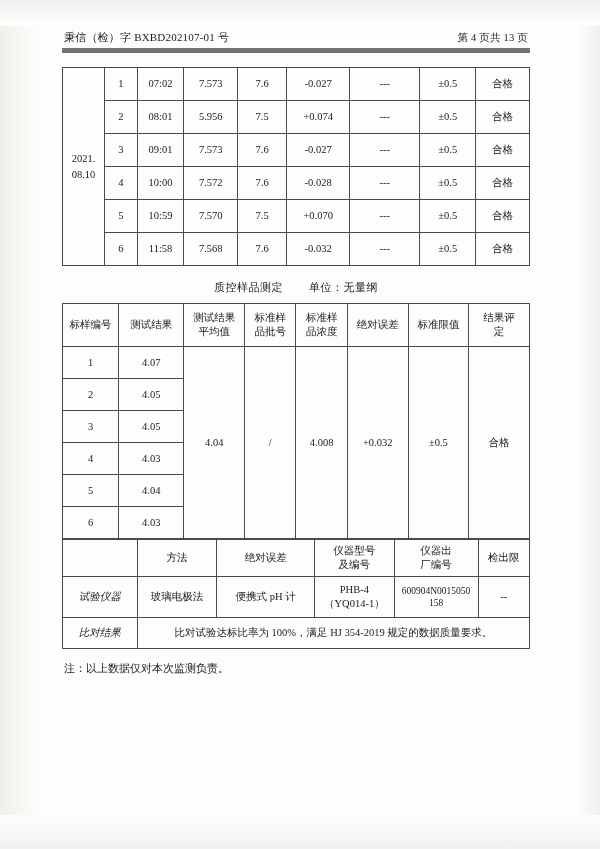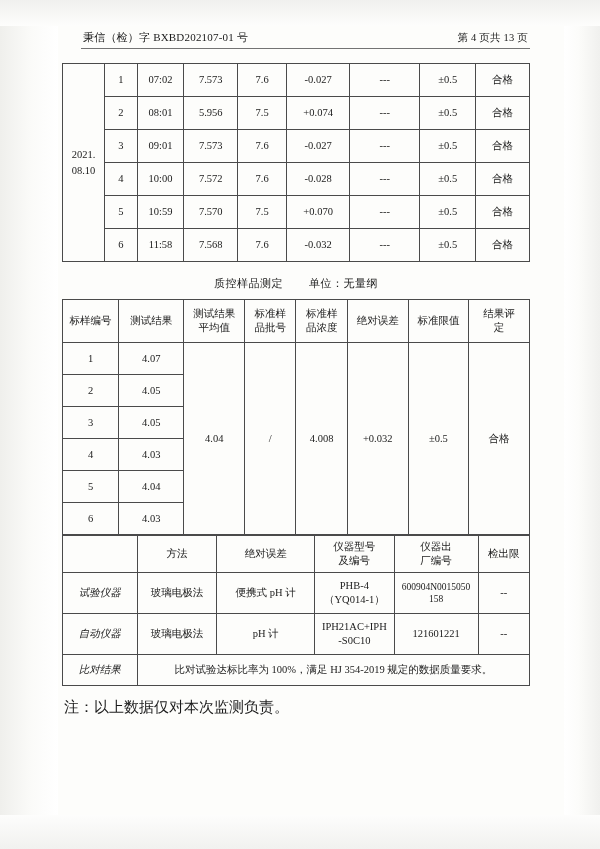--- a/index.html
+++ b/index.html
@@ -45,24 +45,23 @@
     top: 30px;
     width: 468px;
   }
   
   .doc-header {
     display: flex;
     justify-content: space-between;
     align-items: flex-end;
     font-size: 11px;
     padding: 0 2px 3px 2px;
-    border-bottom: 1px solid #737373;
+    border-bottom: 5px solid #737373;
     margin-bottom: 14px;
     letter-spacing: 0.2px;
-    margin-left: 19px;
   }
   .doc-header .left { white-space: nowrap; }
   .doc-header .right { white-space: nowrap; font-size: 10.5px; }
 
   table {
     border-collapse: collapse;
     width: 100%;
     font-size: 10.5px;
     table-layout: fixed;
   }
@@ -92,21 +91,21 @@
   .tbl-qc td { height: 27px; }
 
   .tbl-tech td { height: 26px; }
   .tbl-tech .hdr td { height: 32px; }
   .tbl-tech .tall td { height: 36px; }
   .tbl-tech .left-label { text-align: center; font-style: italic; }
   .tbl-tech .note-cell { text-align: center; font-size: 10.5px; }
 
   .footnote {
     margin-top: 12px;
-    font-size: 15px;
+    font-size: 11px;
     padding-left: 2px;
   }
 
   .two-line { line-height: 1.3; }
   .small { font-size: 9.5px; }
 </style>
 </head>
 <body>
 
 <div class="page">
@@ -280,28 +279,20 @@
           <td>检出限</td>
         </tr>
         <tr class="tall">
           <td class="left-label">试验仪器</td>
           <td>玻璃电极法</td>
           <td>便携式 pH 计</td>
           <td class="two-line">PHB-4<br>（YQ014-1）</td>
           <td class="two-line small">600904N0015050<br>158</td>
           <td>--</td>
         </tr>
-        <tr class="tall">
-          <td class="left-label">自动仪器</td>
-          <td>玻璃电极法</td>
-          <td>pH 计</td>
-          <td class="two-line">IPH21AC+IPH<br>-S0C10</td>
-          <td>121601221</td>
-          <td>--</td>
-        </tr>
         <tr>
           <td class="left-label">比对结果</td>
           <td class="note-cell" colspan="5">比对试验达标比率为 100%，满足 HJ 354-2019 规定的数据质量要求。</td>
         </tr>
       </tbody>
     </table>
 
     <div class="footnote">注：以上数据仅对本次监测负责。</div>
 
   </div>

